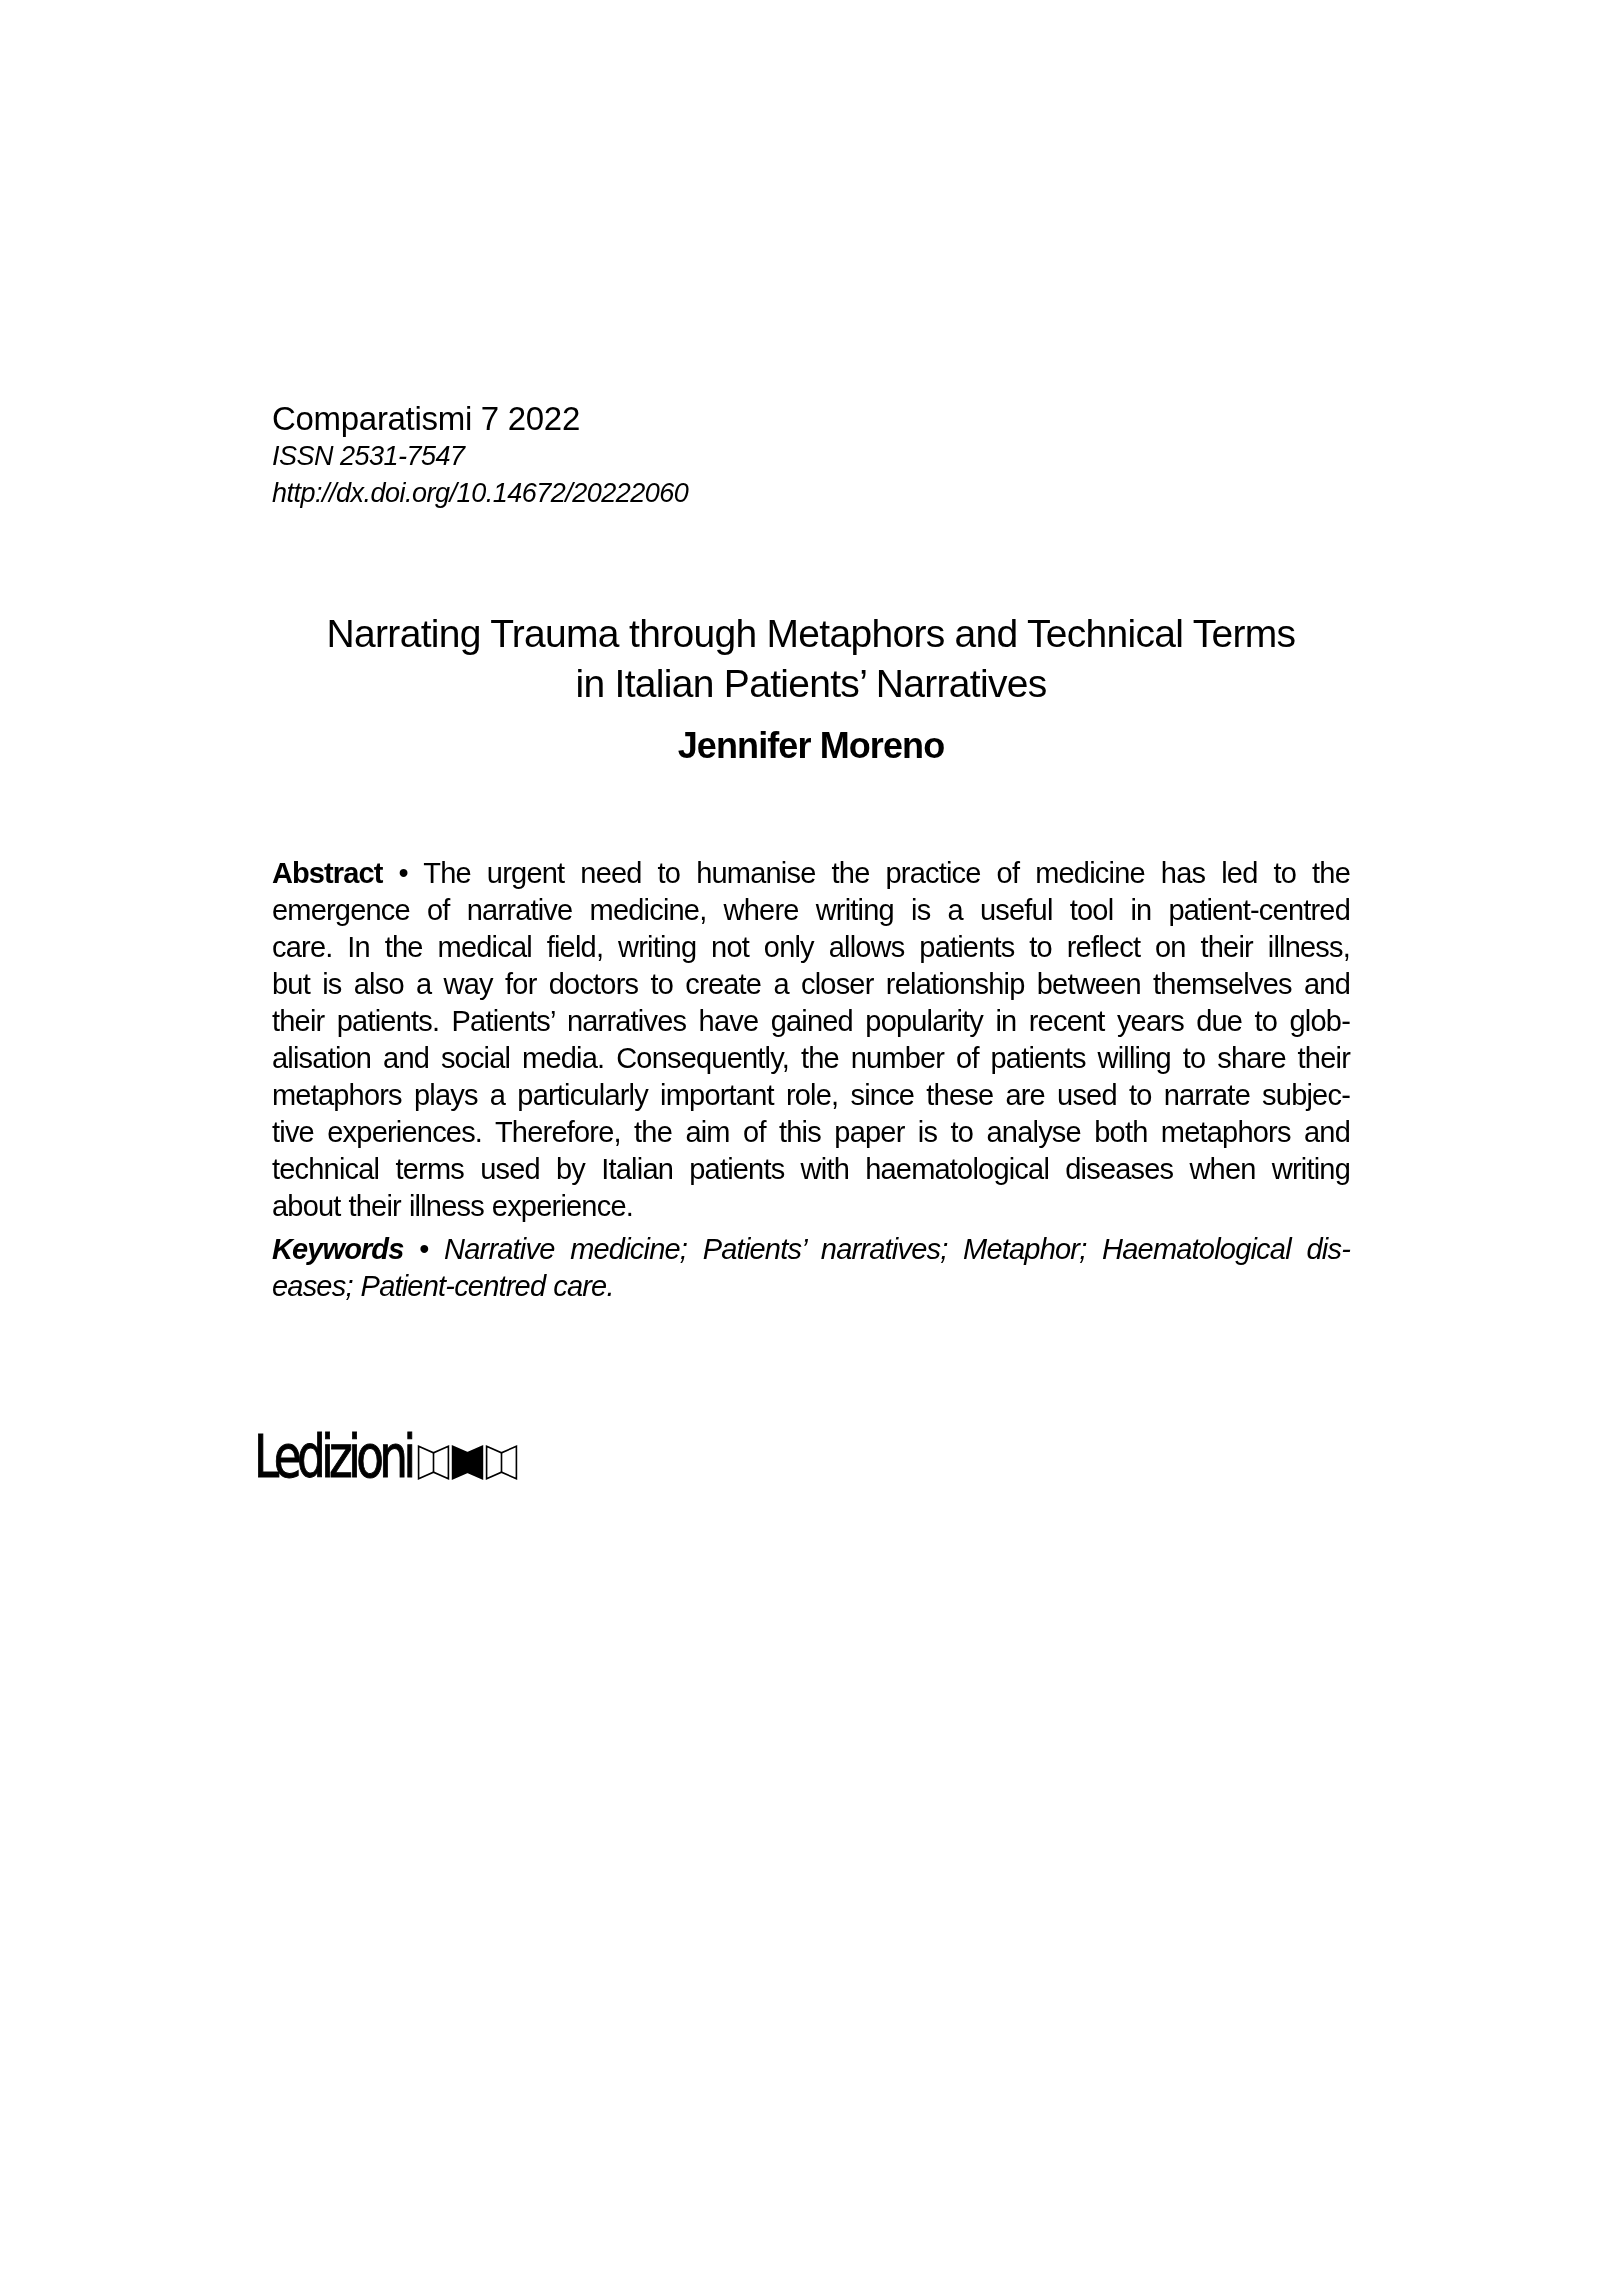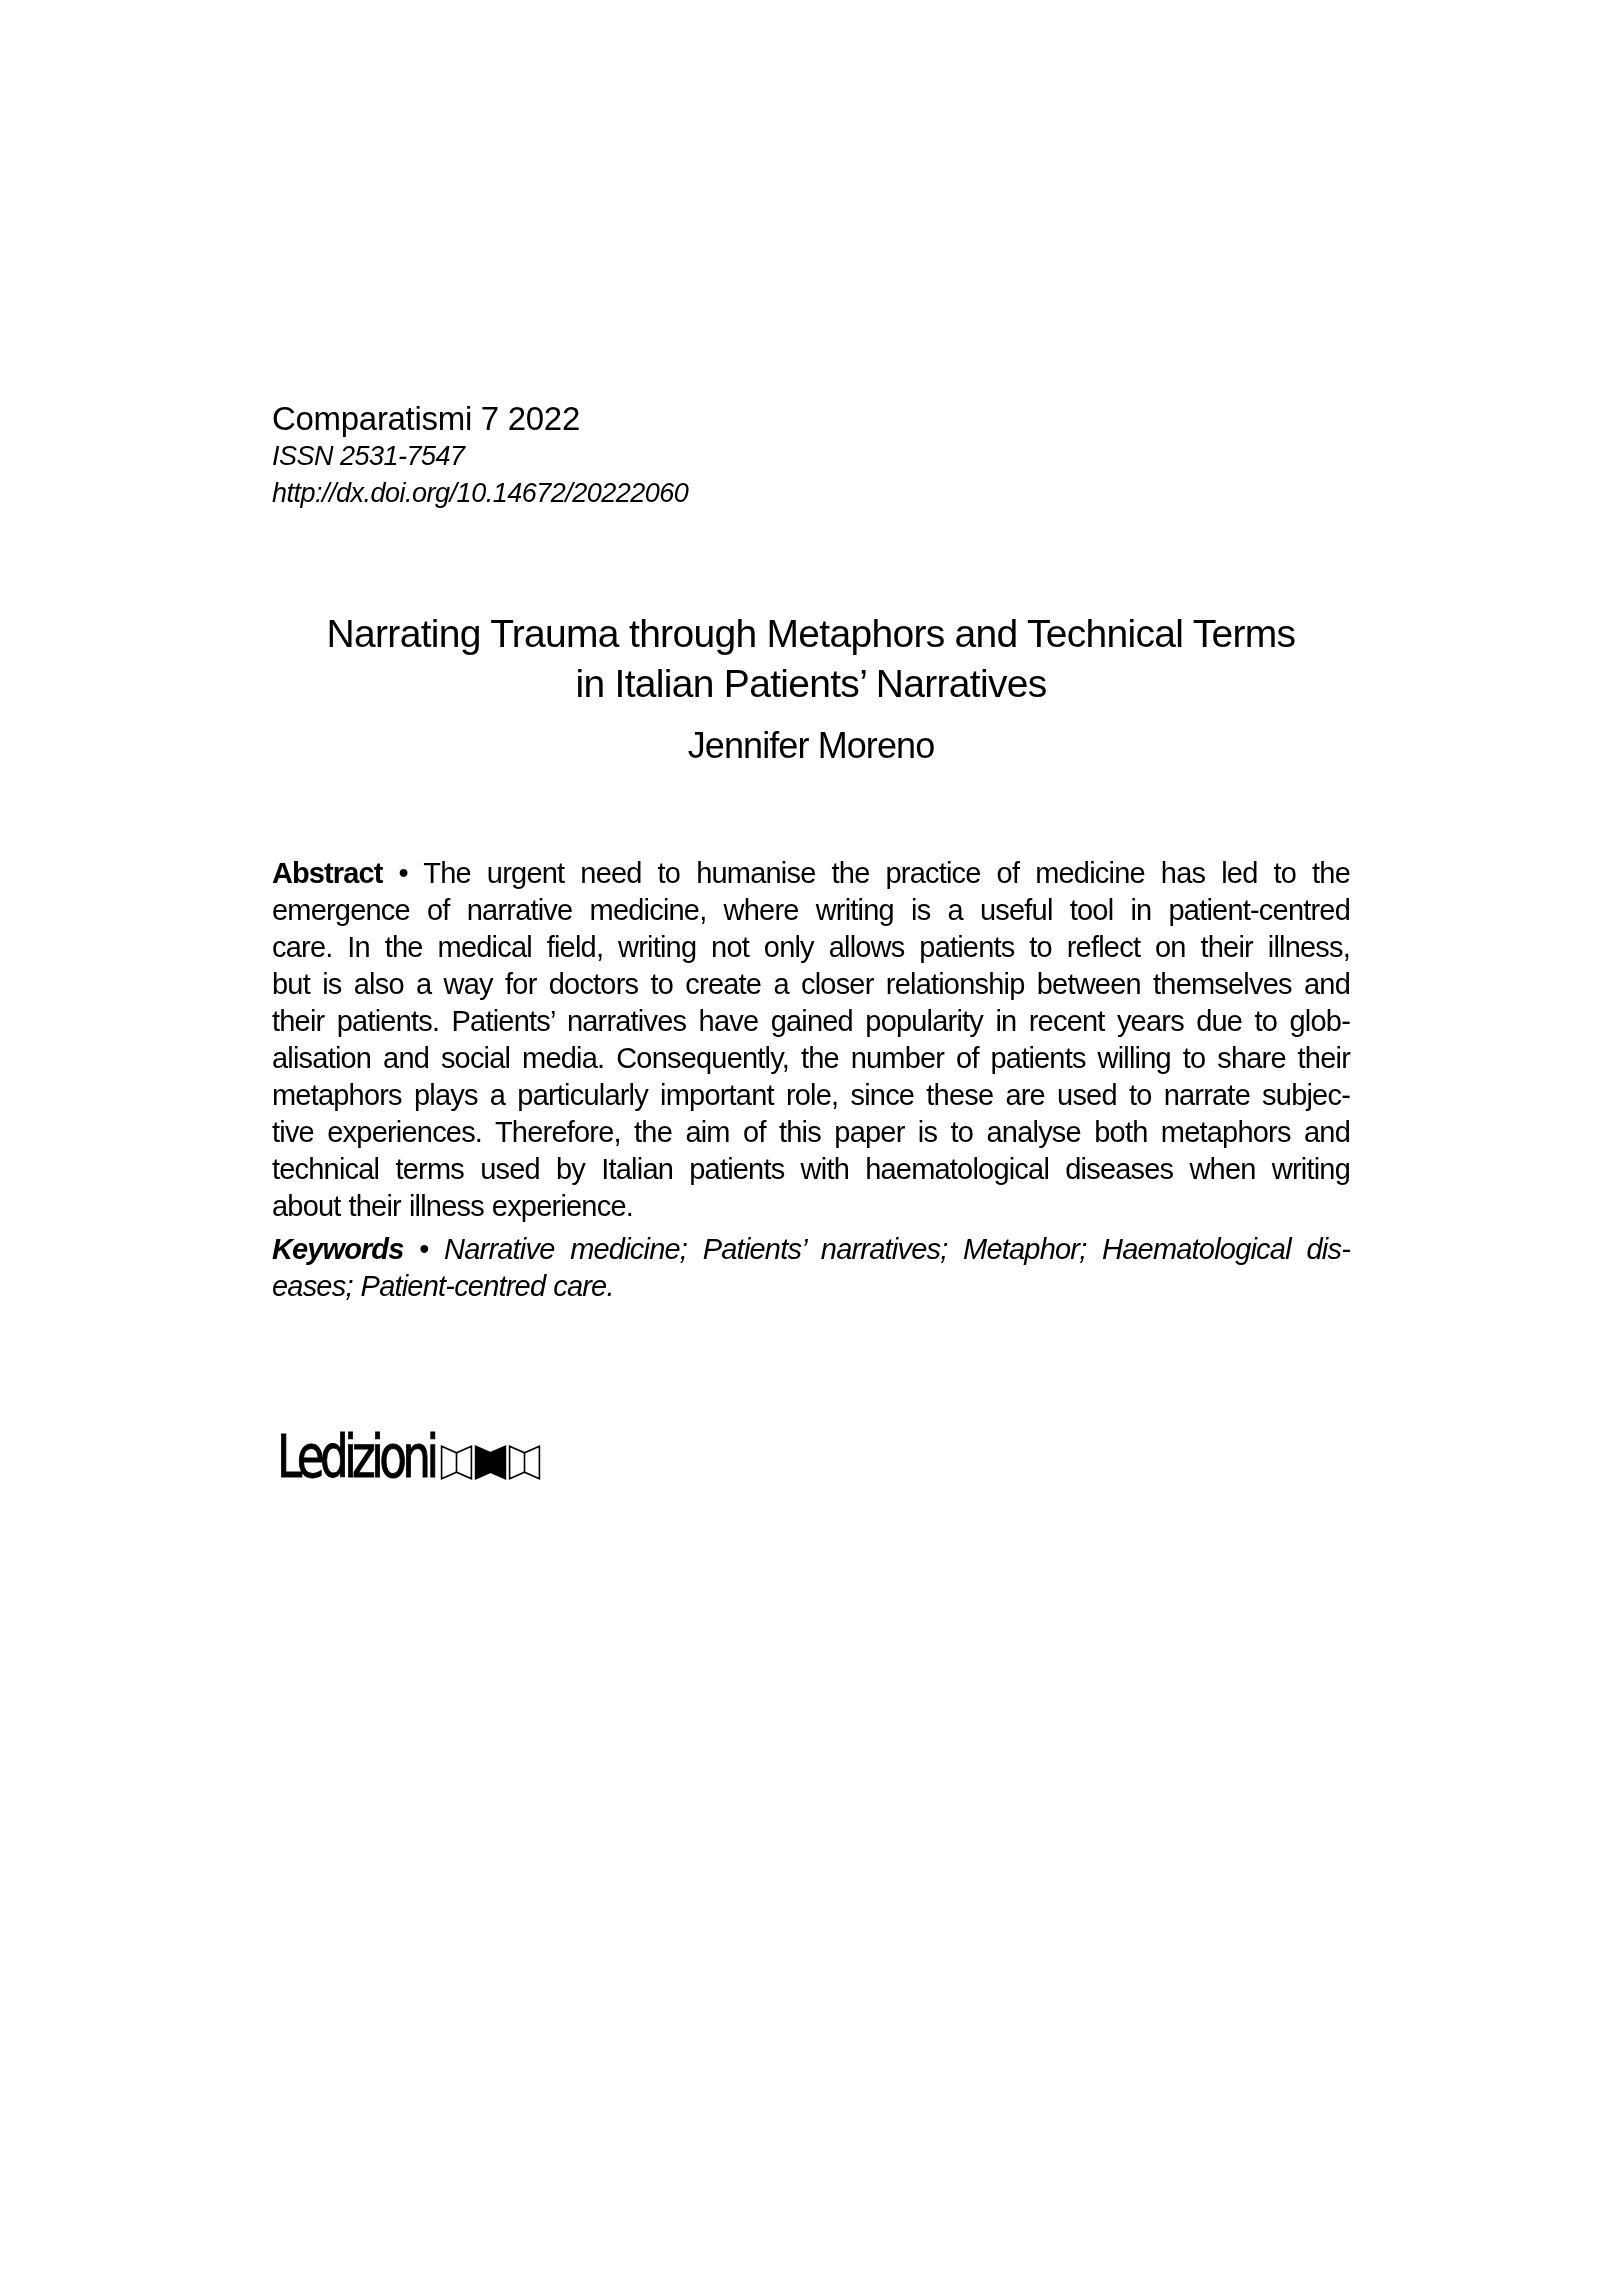--- a/index.html
+++ b/index.html
@@ -58,21 +58,21 @@
     font-size: 39px;
     line-height: 50px;
     font-weight: normal;
     letter-spacing: -0.7px;
   }
   .article-title span { display: block; white-space: nowrap; }
   .author {
     margin-top: 14.4px;
     font-size: 36px;
     line-height: 46px;
-    font-weight: normal;
+    font-weight: bold;
     letter-spacing: -0.9px;
     white-space: nowrap;
   }
 
   
   .abstract-block {
     top: 855px;
   }
   .para {
     margin: 0;
@@ -100,21 +100,21 @@
     font-weight: normal;
   }
   .keywords {
     margin-top: 6px;
     font-style: italic;
   }
 
   
   .logo {
     position: absolute;
-    left: 277px;
+    left: 254px;
     top: 1425px;
     height: 59px;
     display: flex;
     align-items: flex-end;
   }
   .logo-word {
     font-family: "DejaVu Sans", "Liberation Sans", sans-serif;
     font-size: 58px;
     line-height: 54px;
     font-weight: normal;

